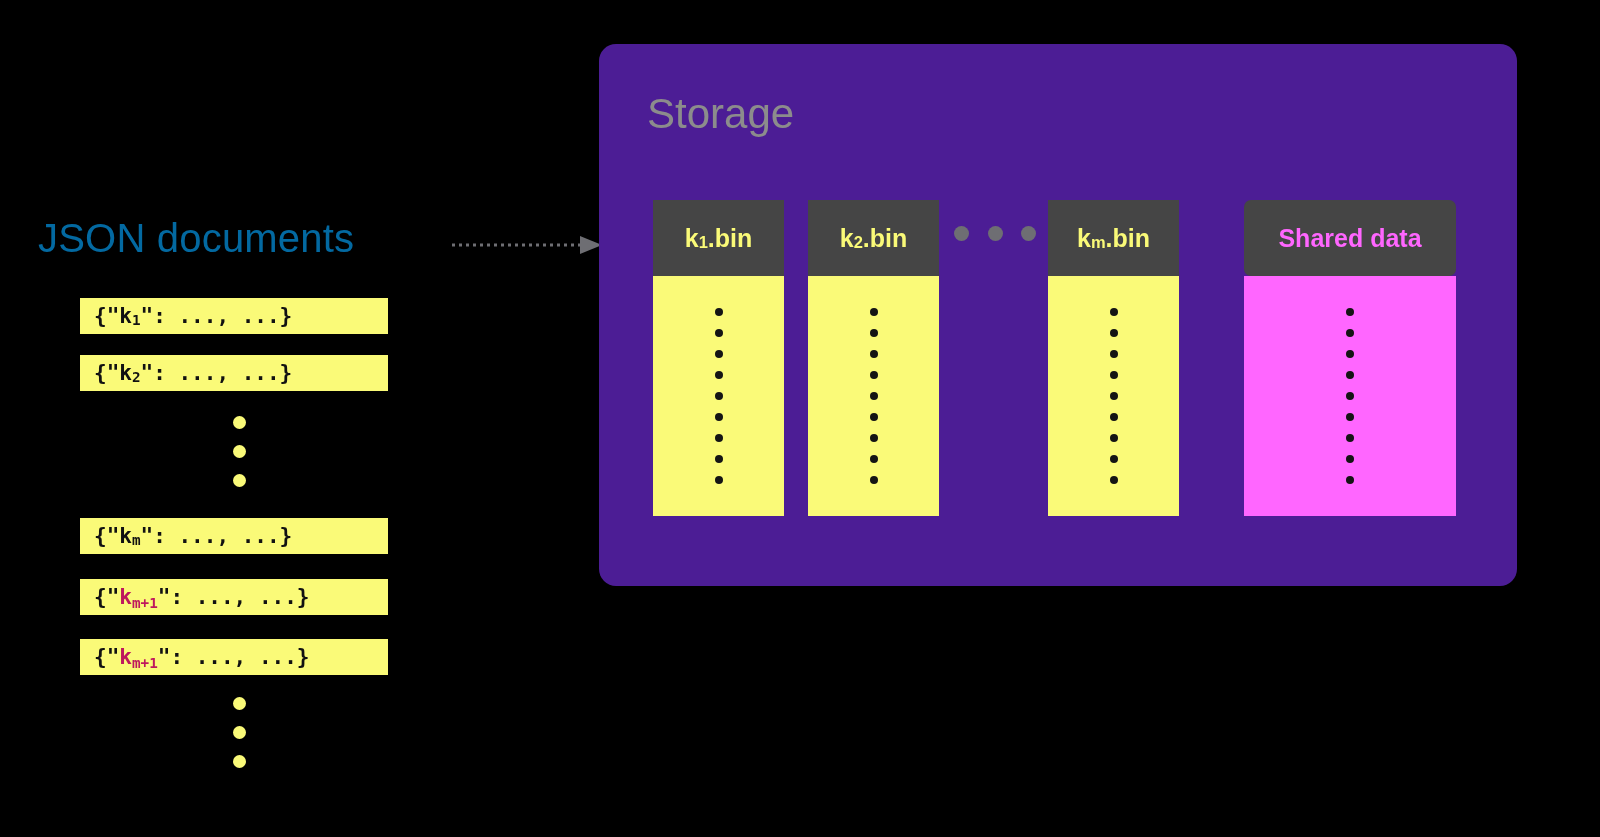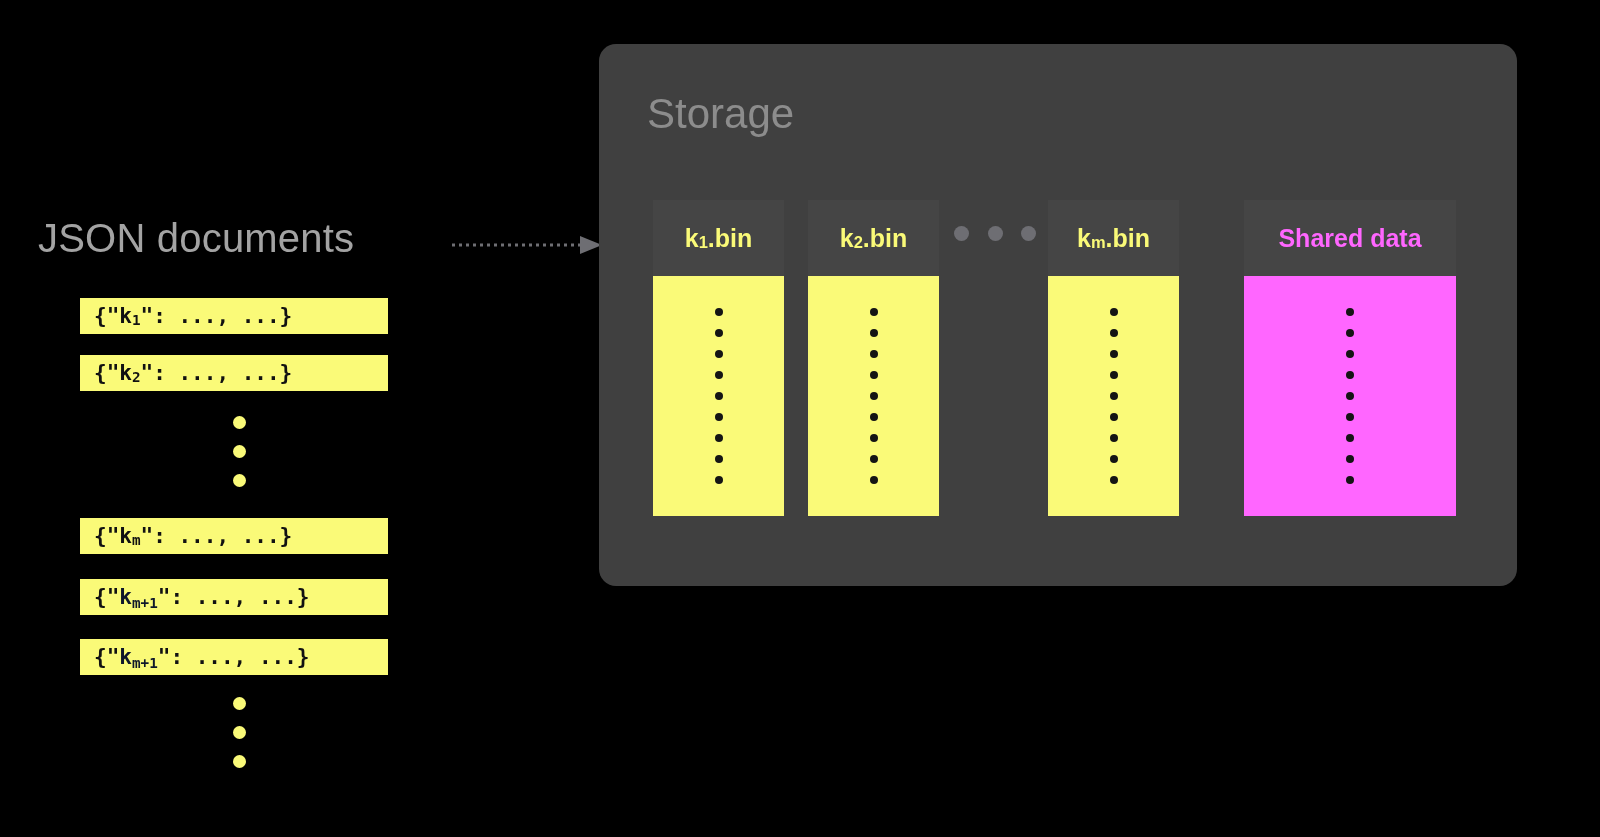--- a/index.html
+++ b/index.html
@@ -22,21 +22,21 @@
     top: 0;
     width: 600px;
     height: 837px;
   }
 
   #json-documents-label {
     position: absolute;
     left: 38px;
     top: 216px;
     font-size: 40px;
-    color: #a3a3a3;
+    color: #0369a1;
     font-family: "Liberation Sans", sans-serif;
     letter-spacing: 0.2px;
     white-space: nowrap;
   }
 
   .json-doc-box {
     position: absolute;
     left: 80px;
     width: 308px;
     height: 36px;
@@ -45,21 +45,21 @@
     font-family: "DejaVu Sans Mono", monospace;
     font-size: 21px;
     font-weight: bold;
     display: flex;
     align-items: center;
     padding-left: 14px;
     box-sizing: border-box;
     letter-spacing: 0px;
     white-space: nowrap;
   }
-  .json-doc-box .pinkkey { color: #0f172a; }
+  .json-doc-box .pinkkey { color: #be185d; }
   .json-doc-box sub {
     font-size: 0.68em;
     vertical-align: baseline;
     position: relative;
     top: 4px;
     font-weight: bold;
   }
 
   #doc-k1  { top: 298px; }
   #doc-k2  { top: 355px; }
@@ -95,21 +95,21 @@
     height: 30px;
   }
 
   
   #storage-panel {
     position: absolute;
     left: 599px;
     top: 44px;
     width: 918px;
     height: 542px;
-    background: #404040;
+    background: #4c1d95;
     border-radius: 17px;
   }
 
   #storage-title {
     position: absolute;
     left: 48px;
     top: 46px;
     font-size: 42px;
     color: #8c8c8c;
     font-family: "Liberation Sans", sans-serif;
@@ -131,21 +131,21 @@
     font-weight: bold;
     white-space: nowrap;
   }
   .bin-header sub {
     font-size: 0.66em;
     vertical-align: baseline;
     position: relative;
     top: 4px;
   }
   .bin-header.yellow-text { color: #fafa78; }
-  .bin-header.pink-text   { color: #ff66ff; }
+  .bin-header.pink-text   { color: #ff66ff; border-radius: 7px; }
 
   .bin-body {
     height: 240px;
     display: flex;
     flex-direction: column;
     align-items: center;
     justify-content: center;
     gap: 13px;
   }
   .bin-body.yellow-body { background: #fafa78; }

